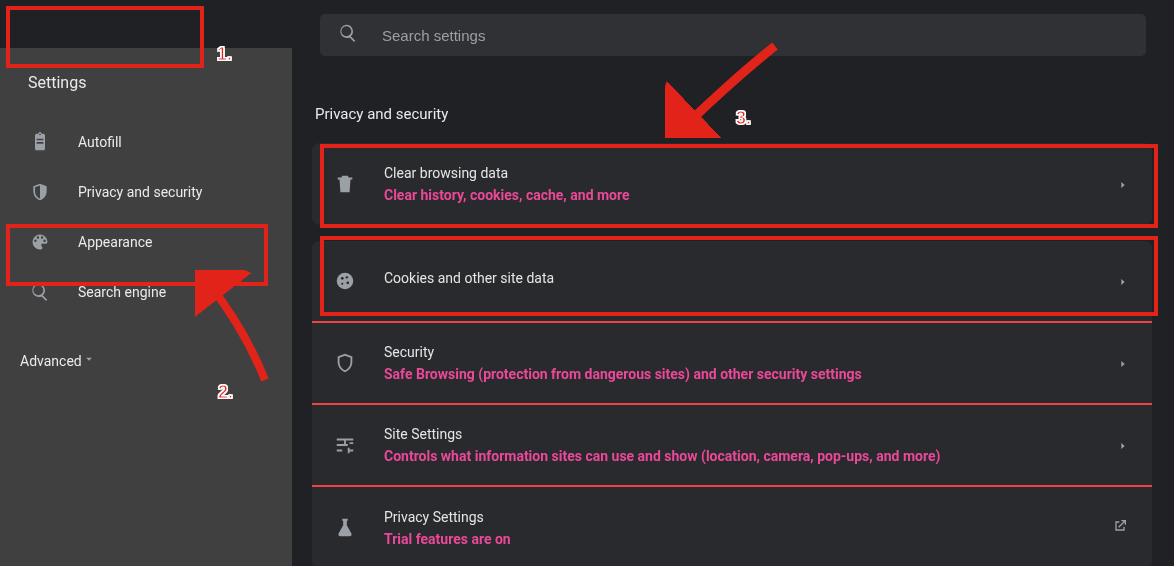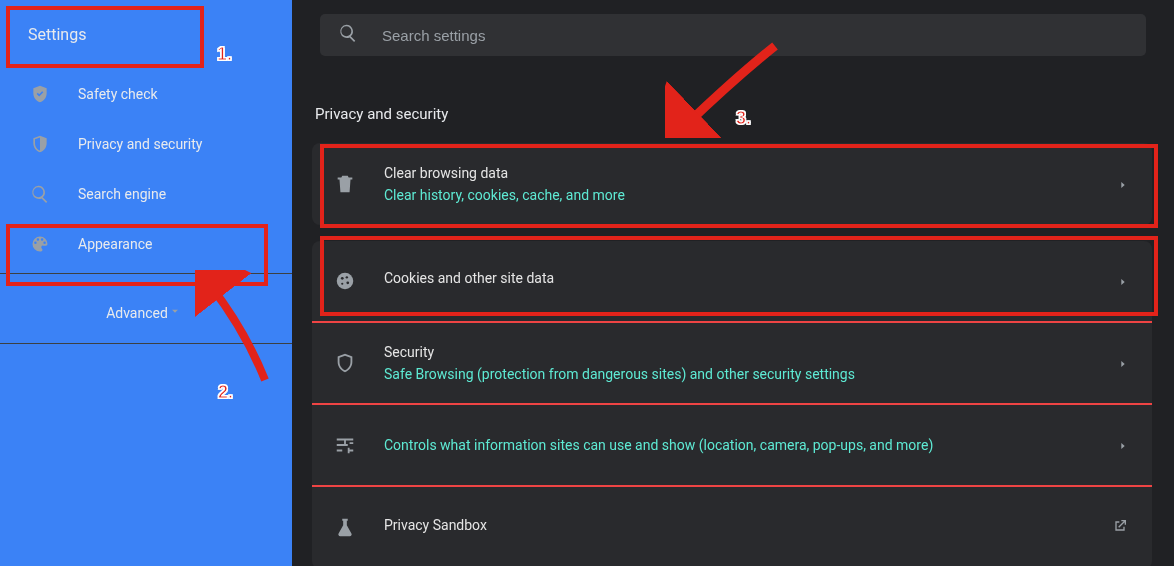--- a/index.html
+++ b/index.html
@@ -8,22 +8,23 @@
       background: #202124;
       color: #e8eaed;
       width: 1174px;
       height: 566px;
       overflow: hidden;
       position: relative;
     }
     .layout { display: flex; height: 100%; }
     .sidebar {
       width: 292px;
-      background: #3b82f6;
+      background: #404040;
       padding-top: 0;
+      margin-top: 48px;
     }
     .sidebar-title {
       font-size: 16px;
       font-weight: 400;
       color: #e8eaed;
       padding: 25px 0 25px 28px;
     }
     .sidebar-item {
       display: flex;
       align-items: center;
@@ -40,21 +41,21 @@
       fill: #9aa0a6;
       color: #9aa0a6;
       display: flex;
       align-items: center;
       justify-content: center;
     }
     .sidebar-label { color: #e8eaed; font-size: 14px; }
     .advanced-row {
       display: flex;
       align-items: center;
-      justify-content: center;
+      justify-content: flex-start;
       padding: 18px 24px 18px 20px;
       margin-top: 12px;
       color: #e8eaed;
       font-size: 14px;
       cursor: pointer;
     }
     .sidebar-divider {
       height: 1px;
       background: #3c4043;
       margin: 4px 0 0 0;
@@ -111,21 +112,21 @@
     .row-icon {
       width: 22px;
       height: 22px;
       margin-right: 28px;
       fill: #9aa0a6;
       color: #9aa0a6;
       flex-shrink: 0;
     }
     .row-body { flex: 1; }
     .row-title { font-size: 14px; color: #e5e5e5; margin-bottom: 6px; }
-    .row-sub { font-size: 14px; color: #5eead4; }
+    .row-sub { font-size: 14px; color: #ec4899; font-weight: bold; }
     .row .arrow { fill: #9aa0a6; }
     .gap { height: 16px; }
 
     
     .anno-box {
       position: absolute;
       border: 4px solid #e2231a;
       pointer-events: none;
     }
     .anno-num {
@@ -144,55 +145,55 @@
     }
   </style>
 </head>
 <body>
 
 <div class="layout">
   <div class="sidebar">
     <div class="sidebar-title">Settings</div>
 
 
-
     <div class="sidebar-item">
       <span class="sidebar-icon">
         <svg viewBox="0 0 24 24" width="20" height="20">
-            <path d="M12 2l8 3v6c0 5-3.4 9.6-8 11-4.6-1.4-8-6-8-11V5l8-3zm-1 13l5-5-1.4-1.4L11 12.2 9.4 10.6 8 12l3 3z"></path>
-          </svg>
-      </span>
-      <span class="sidebar-label">Safety check</span>
-    </div>
+            <path d="M16 2h-2a2 2 0 00-4 0H8a2 2 0 00-2 2v16a2 2 0 002 2h8a2 2 0 002-2V4a2 2 0 00-2-2zm-4 0a1 1 0 110 2 1 1 0 010-2zM8 8h8v2H8zm0 4h8v2H8z"></path>
+          </svg>
+      </span>
+      <span class="sidebar-label">Autofill</span>
+    </div>
+
 
     <div class="sidebar-item">
       <span class="sidebar-icon">
         <svg viewBox="0 0 24 24" width="20" height="20">
             <path d="M12 2l8 3v6c0 5-3.4 9.6-8 11-4.6-1.4-8-6-8-11V5l8-3zm0 2.2L6 6.3V11c0 3.9 2.5 7.6 6 8.9V4.2z"></path>
           </svg>
       </span>
       <span class="sidebar-label">Privacy and security</span>
     </div>
 
     <div class="sidebar-item">
       <span class="sidebar-icon">
         <svg viewBox="0 0 24 24" width="20" height="20">
-            <path d="M10 2a8 8 0 015.3 13.9l5.4 5.4-1.4 1.4-5.4-5.4A8 8 0 1110 2zm0 2a6 6 0 100 12 6 6 0 000-12z"></path>
-          </svg>
-      </span>
-      <span class="sidebar-label">Search engine</span>
+            <path d="M12 3a9 9 0 000 18h1a2 2 0 002-2 2 2 0 00-.6-1.4A2 2 0 0116 14h3a2 2 0 002-2A9 9 0 0012 3zM6.5 12a1.5 1.5 0 110-3 1.5 1.5 0 010 3zm3-4a1.5 1.5 0 110-3 1.5 1.5 0 010 3zm5 0a1.5 1.5 0 110-3 1.5 1.5 0 010 3zm3 4a1.5 1.5 0 110-3 1.5 1.5 0 010 3z"></path>
+          </svg>
+      </span>
+      <span class="sidebar-label">Appearance</span>
     </div>
 
     <div class="sidebar-item">
       <span class="sidebar-icon">
         <svg viewBox="0 0 24 24" width="20" height="20">
-            <path d="M12 3a9 9 0 000 18h1a2 2 0 002-2 2 2 0 00-.6-1.4A2 2 0 0116 14h3a2 2 0 002-2A9 9 0 0012 3zM6.5 12a1.5 1.5 0 110-3 1.5 1.5 0 010 3zm3-4a1.5 1.5 0 110-3 1.5 1.5 0 010 3zm5 0a1.5 1.5 0 110-3 1.5 1.5 0 010 3zm3 4a1.5 1.5 0 110-3 1.5 1.5 0 010 3z"></path>
-          </svg>
-      </span>
-      <span class="sidebar-label">Appearance</span>
+            <path d="M10 2a8 8 0 015.3 13.9l5.4 5.4-1.4 1.4-5.4-5.4A8 8 0 1110 2zm0 2a6 6 0 100 12 6 6 0 000-12z"></path>
+          </svg>
+      </span>
+      <span class="sidebar-label">Search engine</span>
     </div>
 
 
 
     <div class="sidebar-divider"></div>
 
     <div class="advanced-row">
       <span>Advanced</span>
       <span>
         <svg viewBox="0 0 24 24" width="14" height="14" fill="#9aa0a6">
@@ -277,37 +278,39 @@
           </span>
         </div>
 
         <div class="row">
           <span class="row-icon">
             <svg viewBox="0 0 24 24" width="22" height="22">
                 <path d="M3 17h6v2H3zm0-6h12v2H3zm0-6h18v2H3zm14 12h4v2h-4zm-2-2h2v6h-2zm-4-8h2v6h-2zm6 2h4v2h-4z"></path>
               </svg>
           </span>
           <div class="row-body">
+            <div class="row-title">Site Settings</div>
             <div class="row-sub">Controls what information sites can use and show (location, camera, pop-ups, and more)</div>
           </div>
           <span class="arrow">
             <svg viewBox="0 0 24 24" width="10" height="10">
                 <path d="M8 5l8 7-8 7z"></path>
               </svg>
           </span>
         </div>
 
         <div class="row">
           <span class="row-icon">
             <svg viewBox="0 0 24 24" width="22" height="22">
                 <path d="M9 2h6v2h-1v5l5 9a2 2 0 01-1.8 3H6.8A2 2 0 015 18l5-9V4H9V2z"></path>
               </svg>
           </span>
           <div class="row-body">
-            <div class="row-title">Privacy Sandbox</div>
+            <div class="row-title">Privacy Settings</div>
+            <div class="row-sub">Trial features are on</div>
           </div>
           <span class="arrow">
             <svg viewBox="0 0 24 24" width="16" height="16" fill="#9aa0a6">
                 <path d="M14 3h7v7h-2V6.4l-8.3 8.3-1.4-1.4L17.6 5H14V3zM5 5h6v2H7v10h10v-4h2v6H5V5z"></path>
               </svg>
           </span>
         </div>
       </div>
     </div>
   </div>

